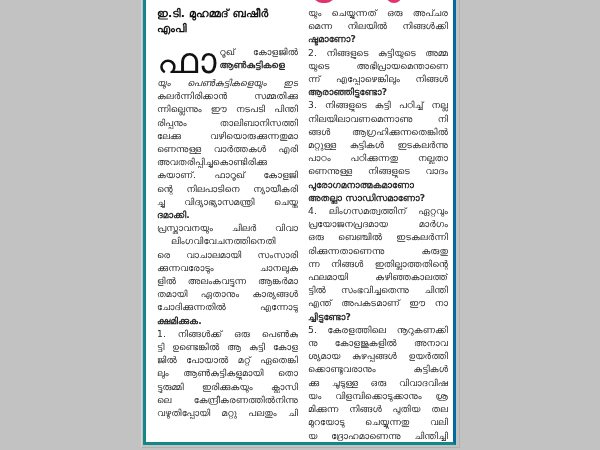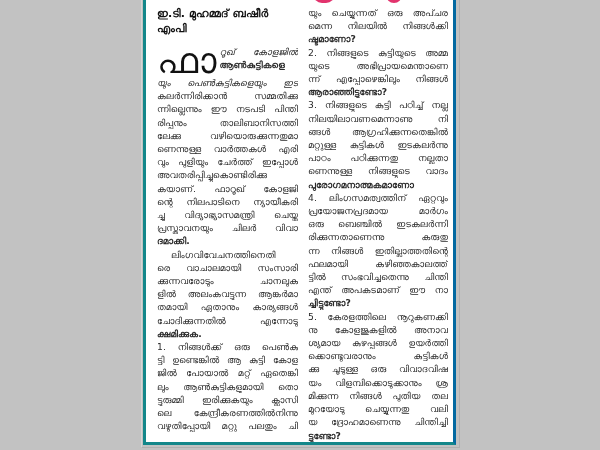--- a/index.html
+++ b/index.html
@@ -57,35 +57,34 @@
 
 <div class="paper">
   <div class="deco d1"></div>
   <div class="deco d2"></div>
 
   <div class="col left">
     <div class="byline">ഇ.ടി. മുഹമ്മദ് ബഷീർ എംപി</div>
     <div class="dropcap-wrap">
       <span class="dropcap">ഫാ</span>
       <div id="left-lines">
-          <span class="line" style="padding-left: 0px; font-style: italic;">റൂഖ് കോളജിൽ</span>
+          <span class="line" style="padding-left: 0px;">റൂഖ് കോളജിൽ</span>
           <span class="line last">ആൺകുട്ടികളെ</span>
           <span class="line" style="clear: left; font-style: italic;">യും പെൺകുട്ടികളെയും ഇട</span>
           <span class="line">കലർന്നിരിക്കാൻ സമ്മതിക്കു</span>
           <span class="line">ന്നില്ലെന്നും ഈ നടപടി പിന്തി</span>
           <span class="line">രിപ്പനും താലിബാനിസത്തി</span>
           <span class="line">ലേക്കു വഴിയൊരുക്കുന്നതുമാ</span>
           <span class="line">ണെന്നുള്ള വാർത്തകൾ എരി</span>
-          <span class="line">വും പുളിയും ചേർത്ത് ഇപ്പോൾ</span>
           <span class="line">അവതരിപ്പിച്ചുകൊണ്ടിരിക്കു</span>
           <span class="line">കയാണ്. ഫാറൂഖ് കോളജി</span>
           <span class="line">ന്റെ നിലപാടിനെ ന്യായീകരി</span>
           <span class="line">ച്ചു വിദ്യാഭ്യാസമന്ത്രി ചെയ്ത</span>
+          <span class="line last">ദമാക്കി.</span>
           <span class="line">പ്രസ്താവനയും ചിലർ വിവാ</span>
-          <span class="line last">ദമാക്കി.</span>
           <span class="line" style="padding-left: 14px;">ലിംഗവിവേചനത്തിനെതി</span>
           <span class="line">രെ വാചാലമായി സംസാരി</span>
           <span class="line">ക്കുന്നവരോടും ചാനലുക</span>
           <span class="line">ളിൽ അലംകവട്ടുന്ന ആങ്കർമാ</span>
           <span class="line">തമായി ഏതാനും കാര്യങ്ങൾ</span>
           <span class="line">ചോദിക്കുന്നതിൽ എന്നോടു</span>
           <span class="line last">ക്ഷമിക്കുക.</span>
           <span class="line">1. നിങ്ങൾക്ക് ഒരു പെൺകു</span>
           <span class="line">ട്ടി ഉണ്ടെങ്കിൽ ആ കുട്ടി കോള</span>
           <span class="line">ജിൽ പോയാൽ മറ്റ് ഏതെങ്കി</span>
@@ -106,20 +105,21 @@
         <span class="line">യുടെ അഭിപ്രായമെന്താണെ</span>
         <span class="line">ന്ന് എപ്പോഴെങ്കിലും നിങ്ങൾ</span>
         <span class="line last">ആരാഞ്ഞിട്ടുണ്ടോ?</span>
         <span class="line">3. നിങ്ങളുടെ കുട്ടി പഠിച്ച് നല്ല</span>
         <span class="line">നിലയിലാവണമെന്നാണു നി</span>
         <span class="line">ങ്ങൾ ആഗ്രഹിക്കുന്നതെങ്കിൽ</span>
         <span class="line">മറ്റുള്ള കുട്ടികൾ ഇടകലർന്നു</span>
         <span class="line">പാഠം പഠിക്കുന്നതു നല്ലതാ</span>
         <span class="line">ണെന്നുള്ള നിങ്ങളുടെ വാദം</span>
         <span class="line last">പുരോഗമനാത്മകമാണോ</span>
+        <span class="line last">അതല്ലാ സാഡിസമാണോ?</span>
         <span class="line">4. ലിംഗസമത്വത്തിന് ഏറ്റവും</span>
         <span class="line">പ്രയോജനപ്രദമായ മാർഗം</span>
         <span class="line">ഒരു ബെഞ്ചിൽ ഇടകലർന്നി</span>
         <span class="line">രിക്കുന്നതാണെന്നു കരുതു</span>
         <span class="line">ന്ന നിങ്ങൾ ഇതില്ലാത്തതിന്റെ</span>
         <span class="line">ഫലമായി കഴിഞ്ഞകാലത്ത്</span>
         <span class="line">ട്ടിൽ സംഭവിച്ചതെന്നു ചിന്തി</span>
         <span class="line">എന്ത് അപകടമാണ് ഈ നാ</span>
         <span class="line last">ച്ചിട്ടുണ്ടോ?</span>
         <span class="line">5. കേരളത്തിലെ നൂറുകണക്കി</span>

